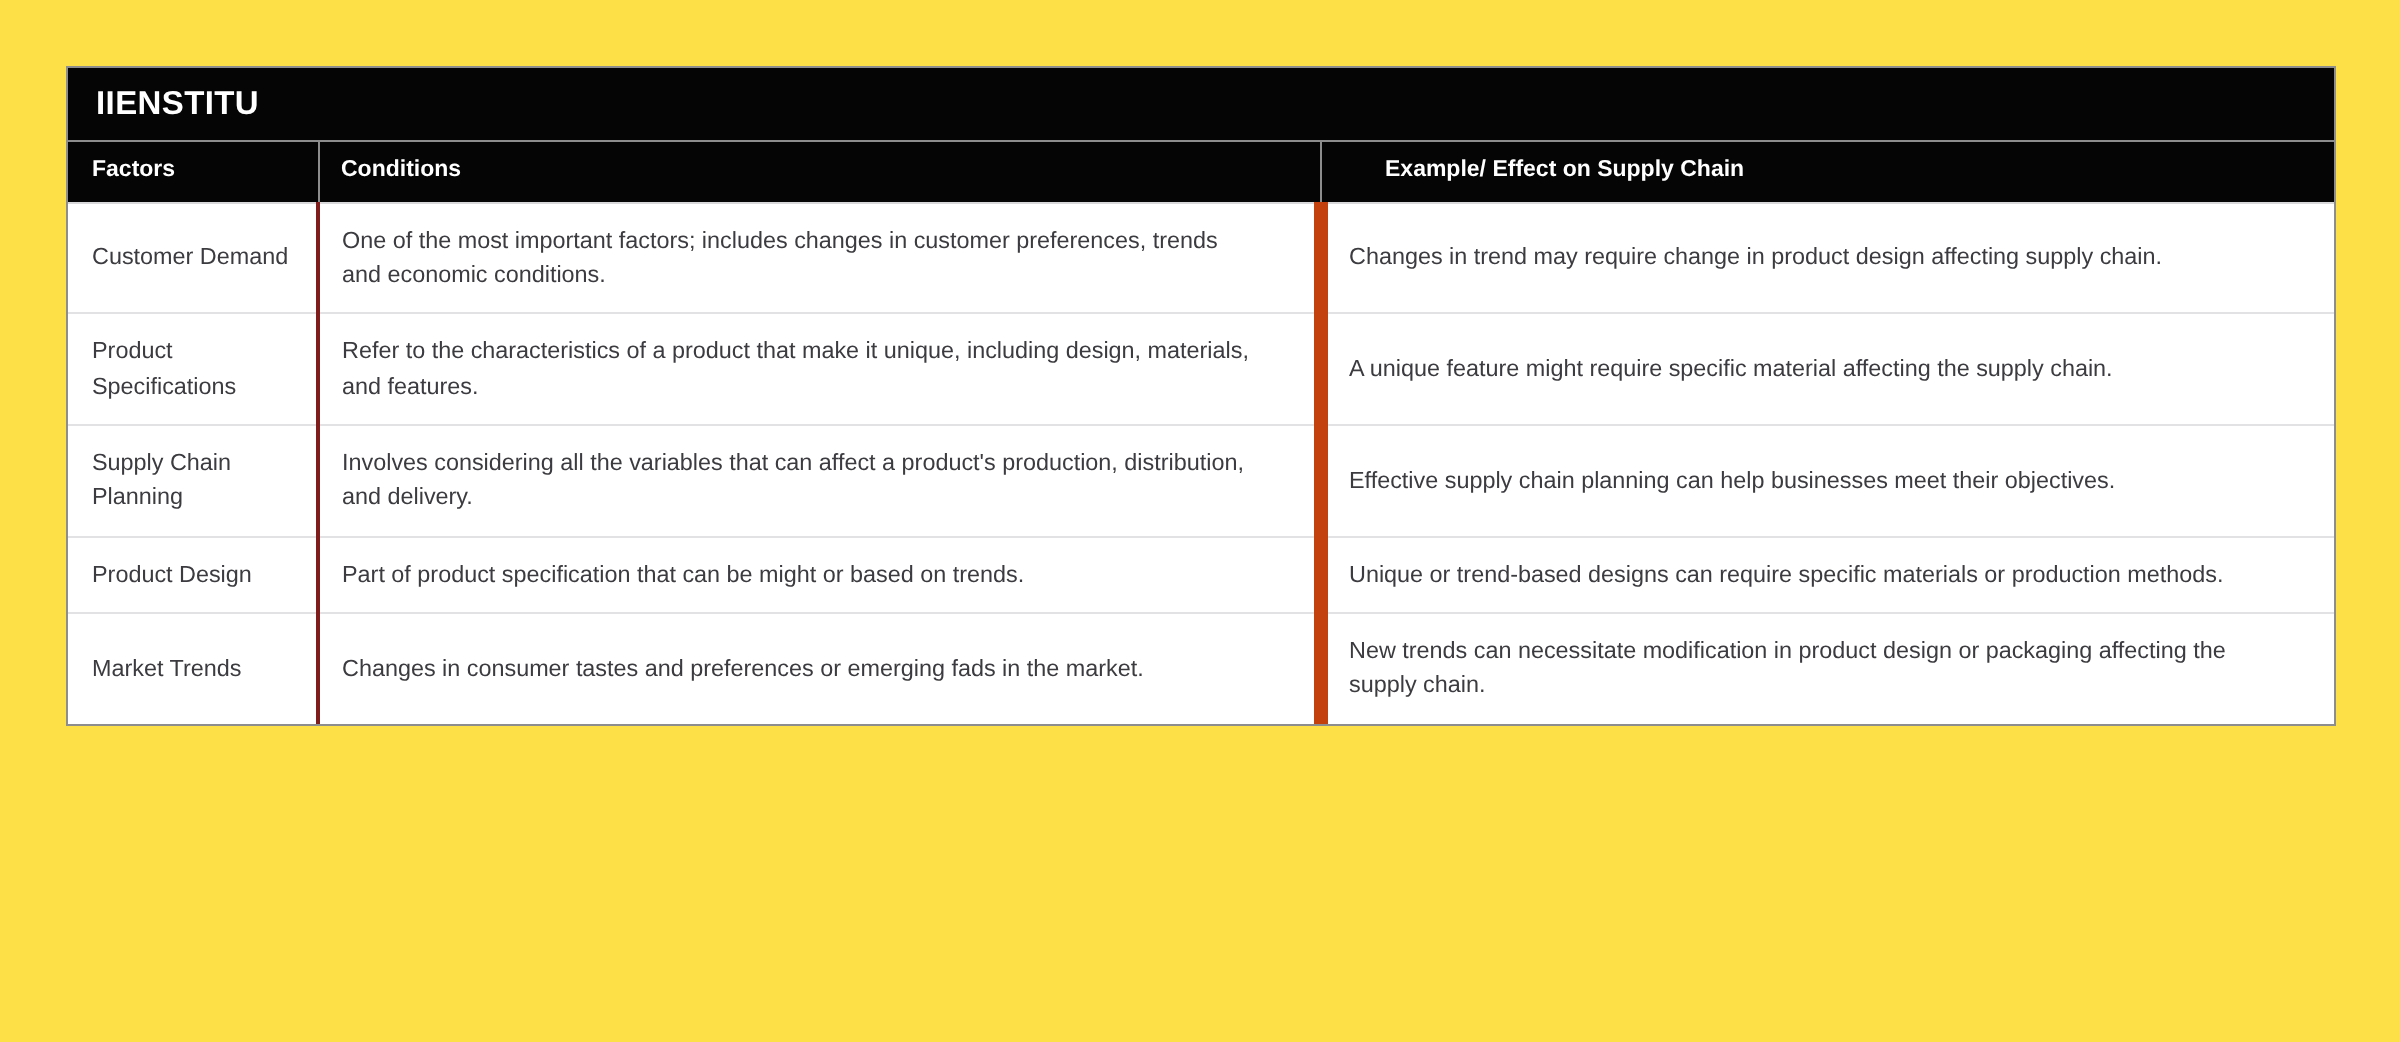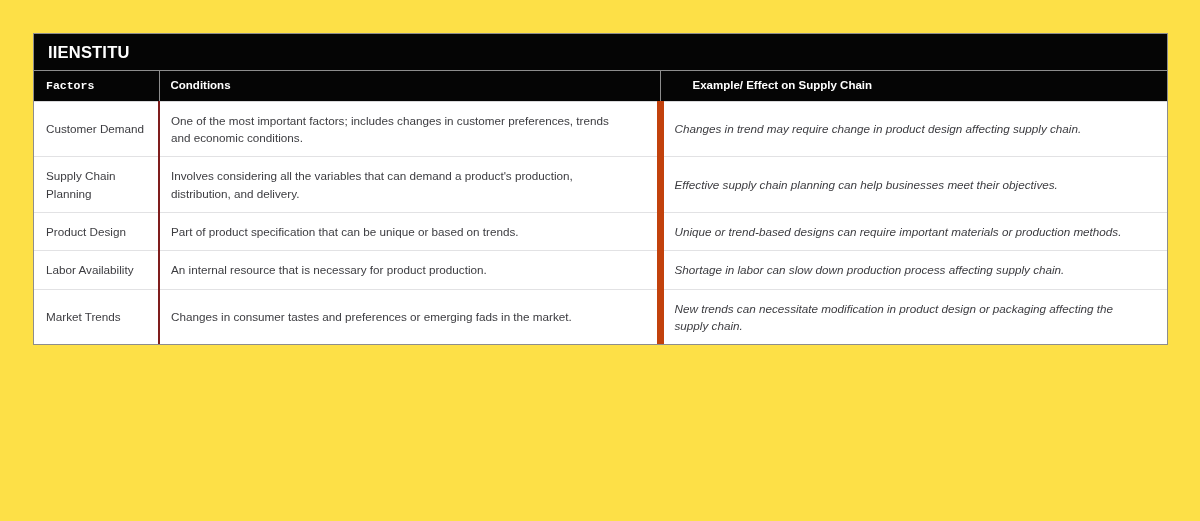--- a/index.html
+++ b/index.html
@@ -79,38 +79,38 @@
     font-size: 11.7px;
     color: #3c3c40;
     padding: 10px 10px 10px 11px;
     border-top: 1px solid #e2e2e4;
     border-right: 2px solid #7f1d1d;
     vertical-align: middle;
     line-height: 1.48;
     box-sizing: border-box;
     background: #ffffff;
   }
-  tbody td:last-child { border-right: none; font-style: italic; }
+  tbody td:last-child { border-right: none; }
   tbody tr:first-child td { border-top: 1px solid #d8d8da; }
 
   tbody td.cell-factor {
     padding-left: 12px;
     padding-right: 6px;
   }
   tbody td.cell-explanation {
     padding-left: 11px;
     padding-right: 30px;
     border-right: 7px solid #c2410c;
   }
   tbody td.cell-effect {
     padding-left: 11px;
     padding-right: 22px;
   }
 
-  thead th.head-factor { padding-left: 12px; font-family: Liberation Mono, monospace; }
+  thead th.head-factor { padding-left: 12px; }
 </style>
 </head>
 <body>
 
 <div class="page">
 
   <div class="table-card">
 
     <div class="brand-bar">
       <span class="brand-title">IIENSTITU</span>
@@ -129,33 +129,33 @@
           <th>Example/ Effect on Supply Chain</th>
         </tr>
       </thead>
       <tbody>
         <tr>
           <td class="cell-factor">Customer Demand</td>
           <td class="cell-explanation">One of the most important factors; includes changes in customer preferences, trends and economic conditions.</td>
           <td class="cell-effect">Changes in trend may require change in product design affecting supply chain.</td>
         </tr>
         <tr>
+          <td class="cell-factor">Product Specifications</td>
+          <td class="cell-explanation">Refer to the characteristics of a product that make it unique, including design, materials, and features.</td>
+          <td class="cell-effect">A unique feature might require specific material affecting the supply chain.</td>
+        </tr>
+        <tr>
           <td class="cell-factor">Supply Chain Planning</td>
-          <td class="cell-explanation">Involves considering all the variables that can demand a product's production, distribution, and delivery.</td>
+          <td class="cell-explanation">Involves considering all the variables that can affect a product's production, distribution, and delivery.</td>
           <td class="cell-effect">Effective supply chain planning can help businesses meet their objectives.</td>
         </tr>
         <tr>
           <td class="cell-factor">Product Design</td>
-          <td class="cell-explanation">Part of product specification that can be unique or based on trends.</td>
-          <td class="cell-effect">Unique or trend-based designs can require important materials or production methods.</td>
-        </tr>
-        <tr>
-          <td class="cell-factor">Labor Availability</td>
-          <td class="cell-explanation">An internal resource that is necessary for product production.</td>
-          <td class="cell-effect">Shortage in labor can slow down production process affecting supply chain.</td>
+          <td class="cell-explanation">Part of product specification that can be might or based on trends.</td>
+          <td class="cell-effect">Unique or trend-based designs can require specific materials or production methods.</td>
         </tr>
         <tr>
           <td class="cell-factor">Market Trends</td>
           <td class="cell-explanation">Changes in consumer tastes and preferences or emerging fads in the market.</td>
           <td class="cell-effect">New trends can necessitate modification in product design or packaging affecting the supply chain.</td>
         </tr>
 
       </tbody>
     </table>
 

